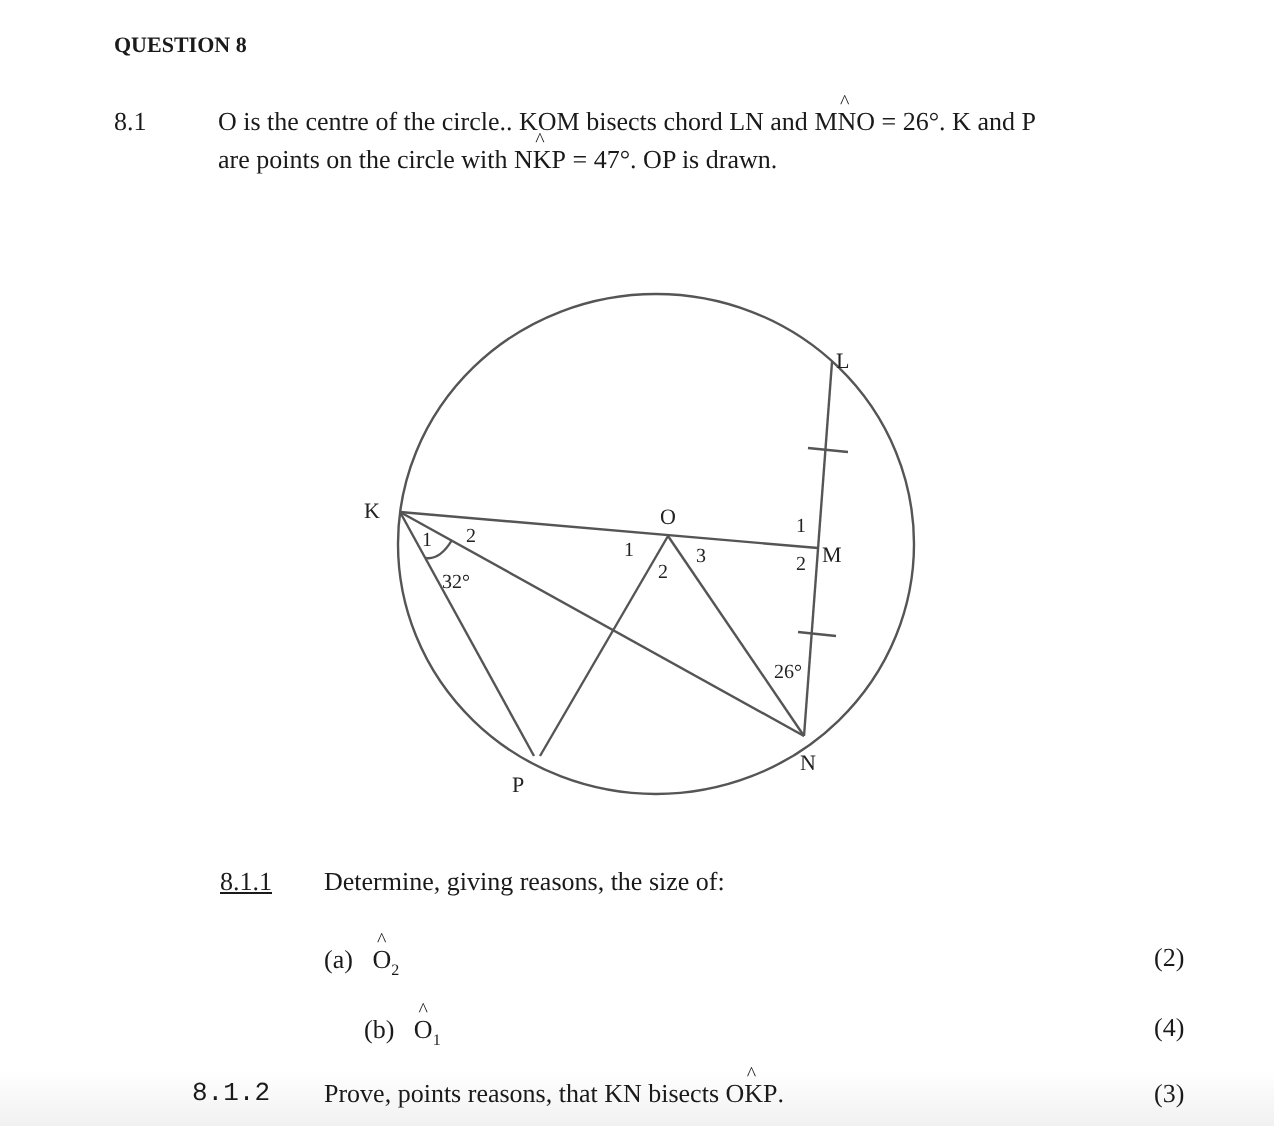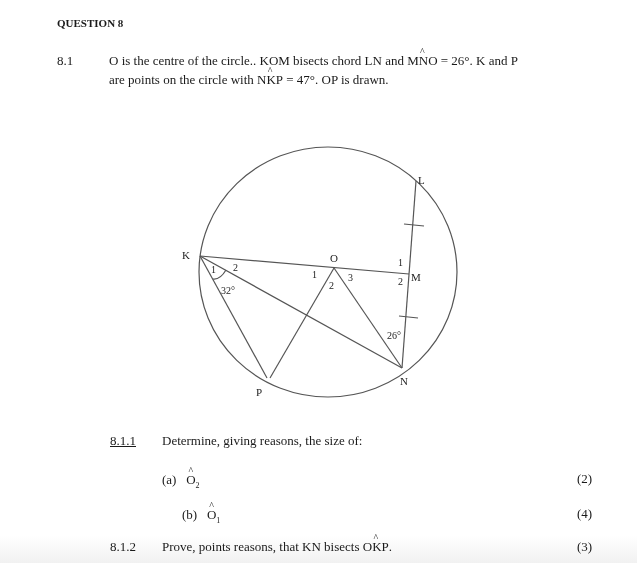--- a/index.html
+++ b/index.html
@@ -85,17 +85,17 @@
 </div>
 <div class="abs marks" style="left:577px; top:471px;">(2)</div>
 
 <div class="abs qtext" style="left:162px; top:505px;margin-left:20px;">
   <span>(b)</span>&nbsp;&nbsp;&nbsp;<span class="hat">O</span><sub>1</sub>
 </div>
 <div class="abs marks" style="left:577px; top:506px;">(4)</div>
 
 <div class="footer-shade"></div>
 
-<div class="abs qnum" style="left:110px; top:539px;">8.1.2</div>
+<div class="abs qnum" style="left:96px; top:539px;font-family:Liberation Mono, monospace;">8.1.2</div>
 <div class="abs qtext" style="left:162px; top:537px;">
   <span>Prove, points reasons, that  KN  bisects  </span><span class="hat">OKP</span><span>.</span>
 </div>
 <div class="abs marks" style="left:577px; top:539px;">(3)</div>
 
 </body></html>

